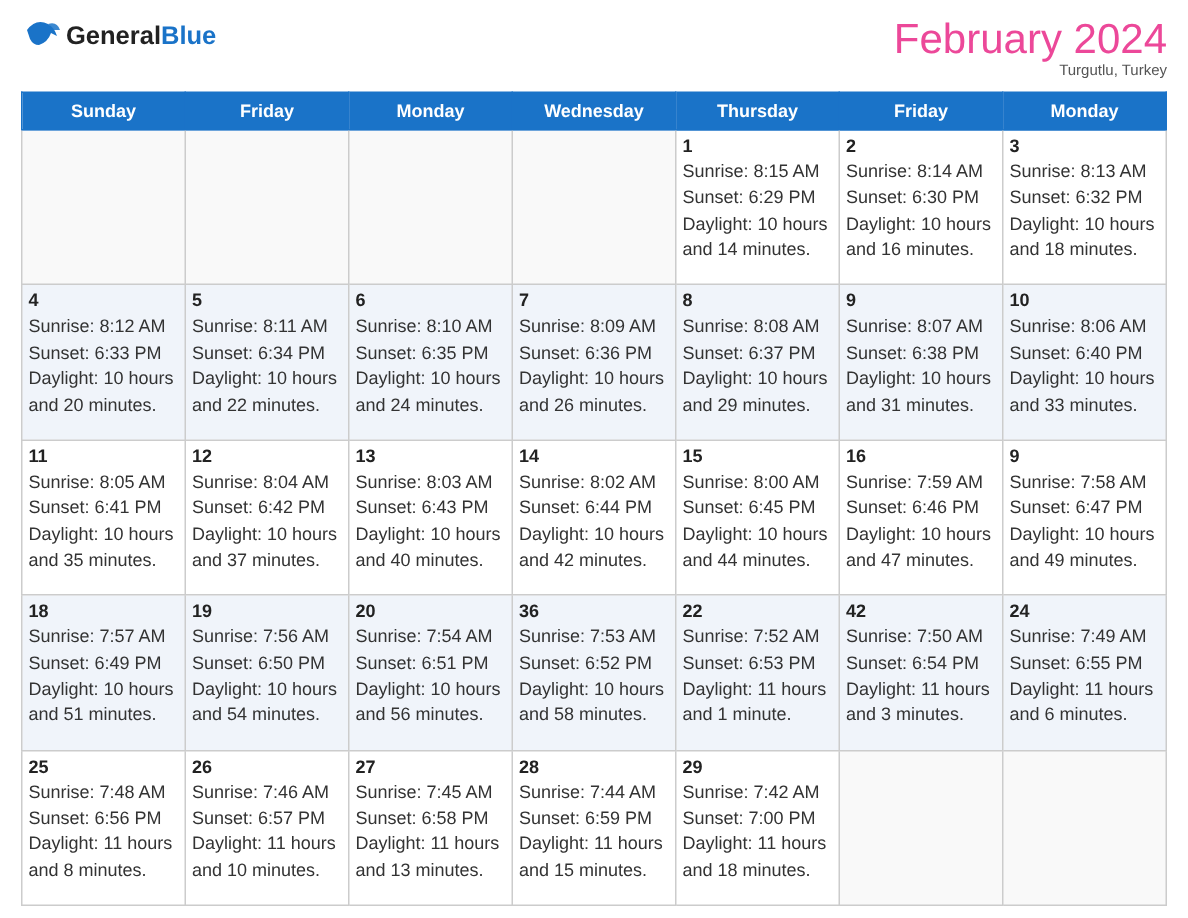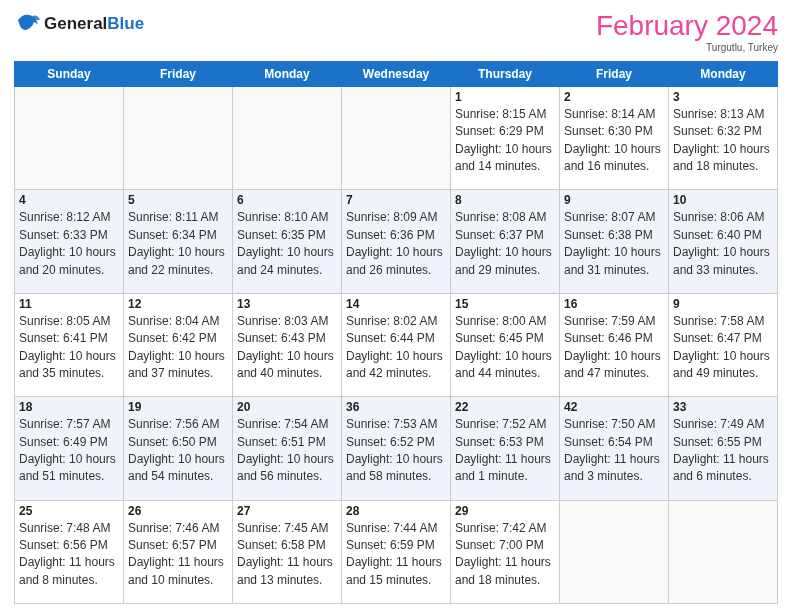--- a/index.html
+++ b/index.html
@@ -220,21 +220,21 @@
           </td>
           <td>
             <span class="day-num">22</span>
             <div class="day-info">Sunrise: 7:52 AM<br>Sunset: 6:53 PM<br>Daylight: 11 hours<br>and 1 minute.</div>
           </td>
           <td>
             <span class="day-num">42</span>
             <div class="day-info">Sunrise: 7:50 AM<br>Sunset: 6:54 PM<br>Daylight: 11 hours<br>and 3 minutes.</div>
           </td>
           <td>
-            <span class="day-num">33</span>
+            <span class="day-num">24</span>
             <div class="day-info">Sunrise: 7:49 AM<br>Sunset: 6:55 PM<br>Daylight: 11 hours<br>and 6 minutes.</div>
           </td>
         </tr>
         <tr>
           <td>
             <span class="day-num">25</span>
             <div class="day-info">Sunrise: 7:48 AM<br>Sunset: 6:56 PM<br>Daylight: 11 hours<br>and 8 minutes.</div>
           </td>
           <td>
             <span class="day-num">26</span>

